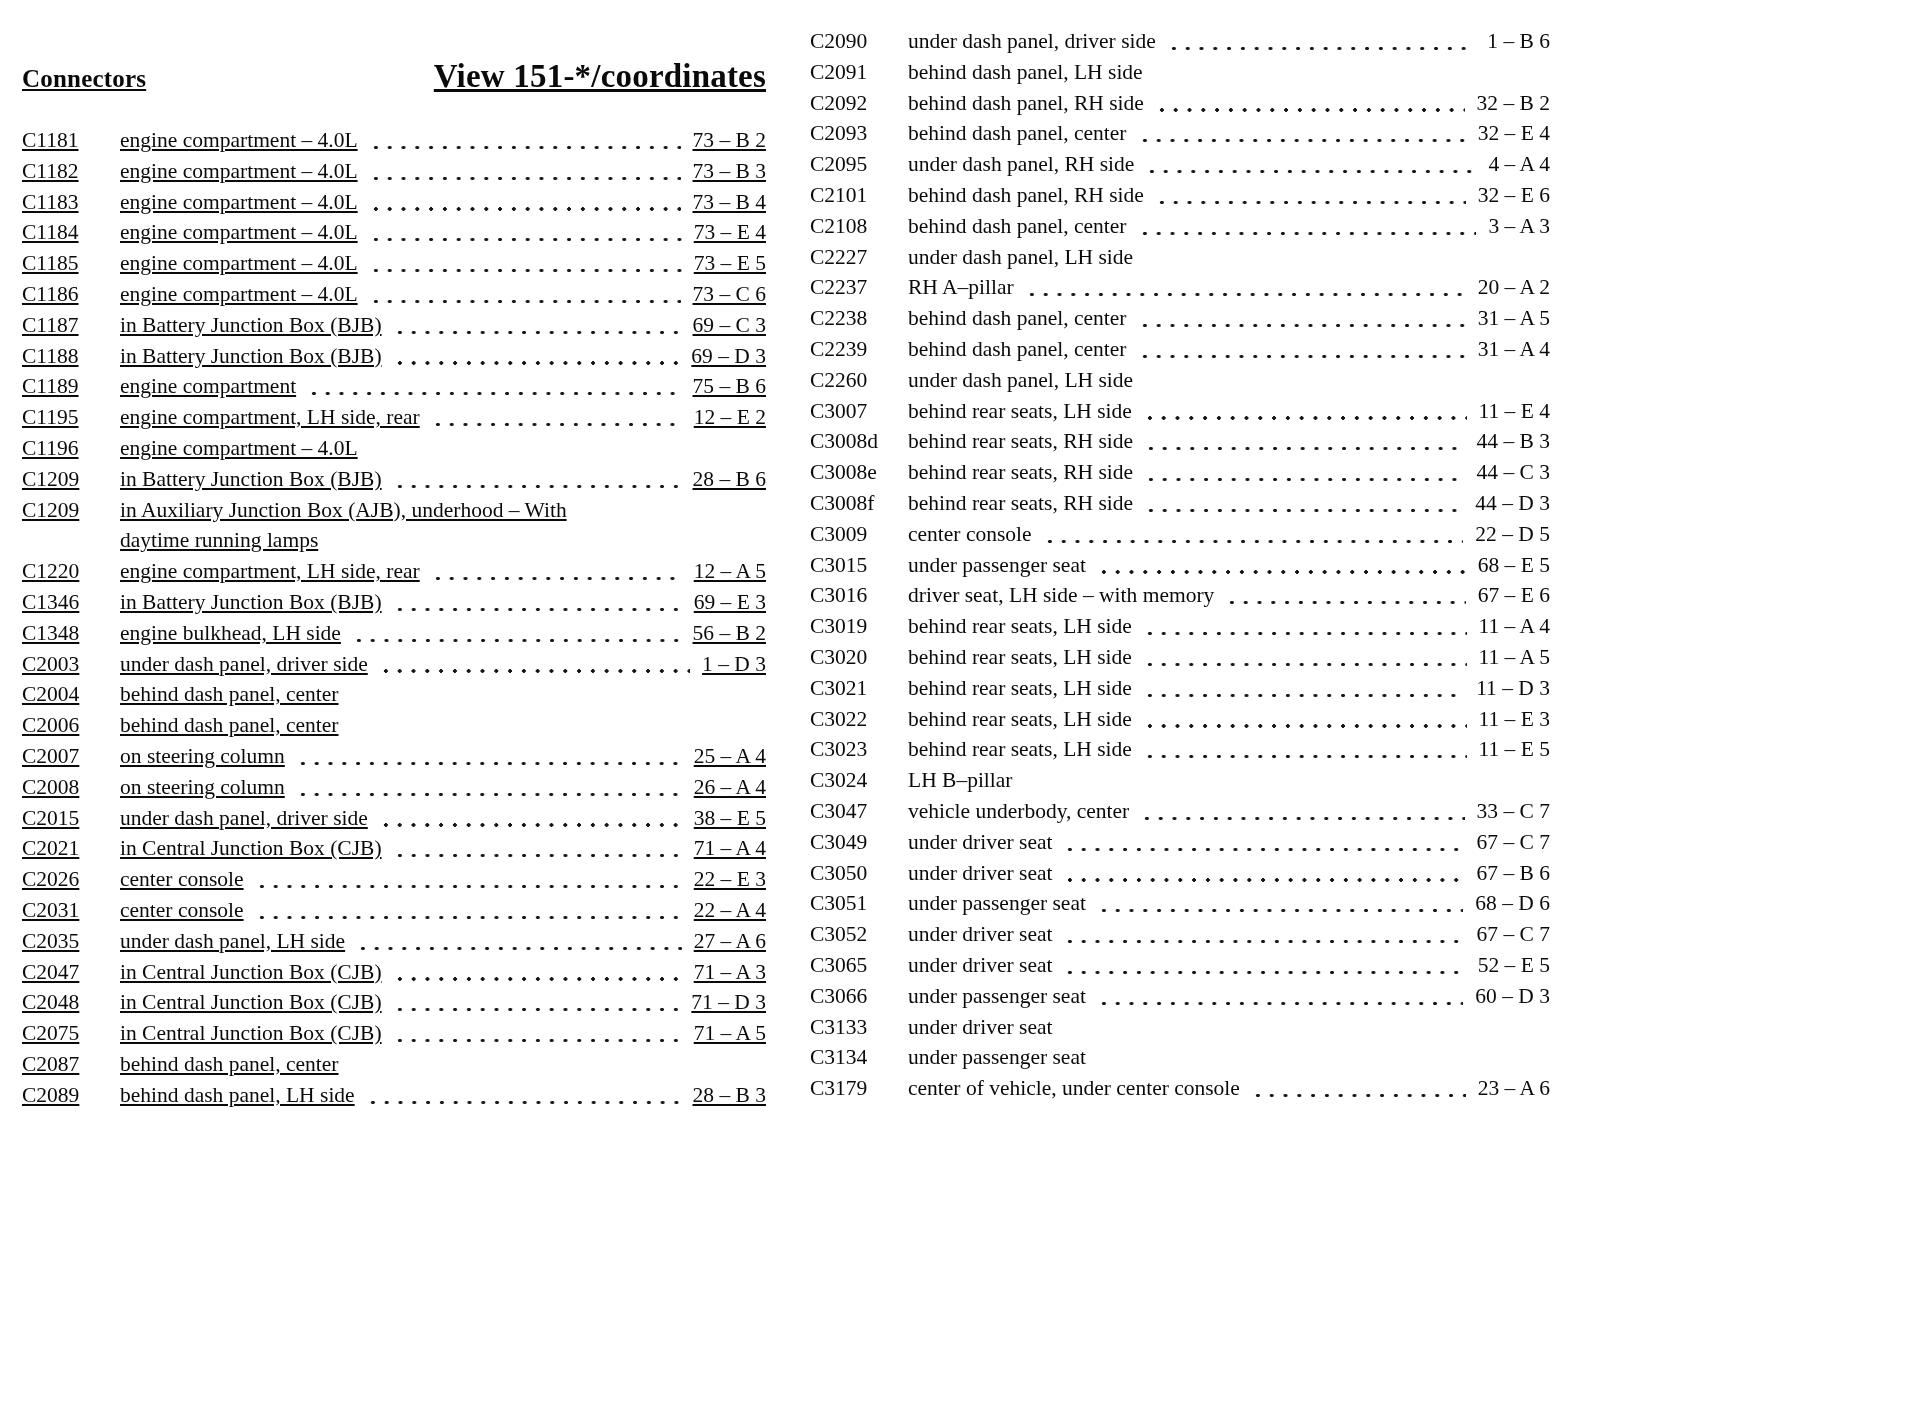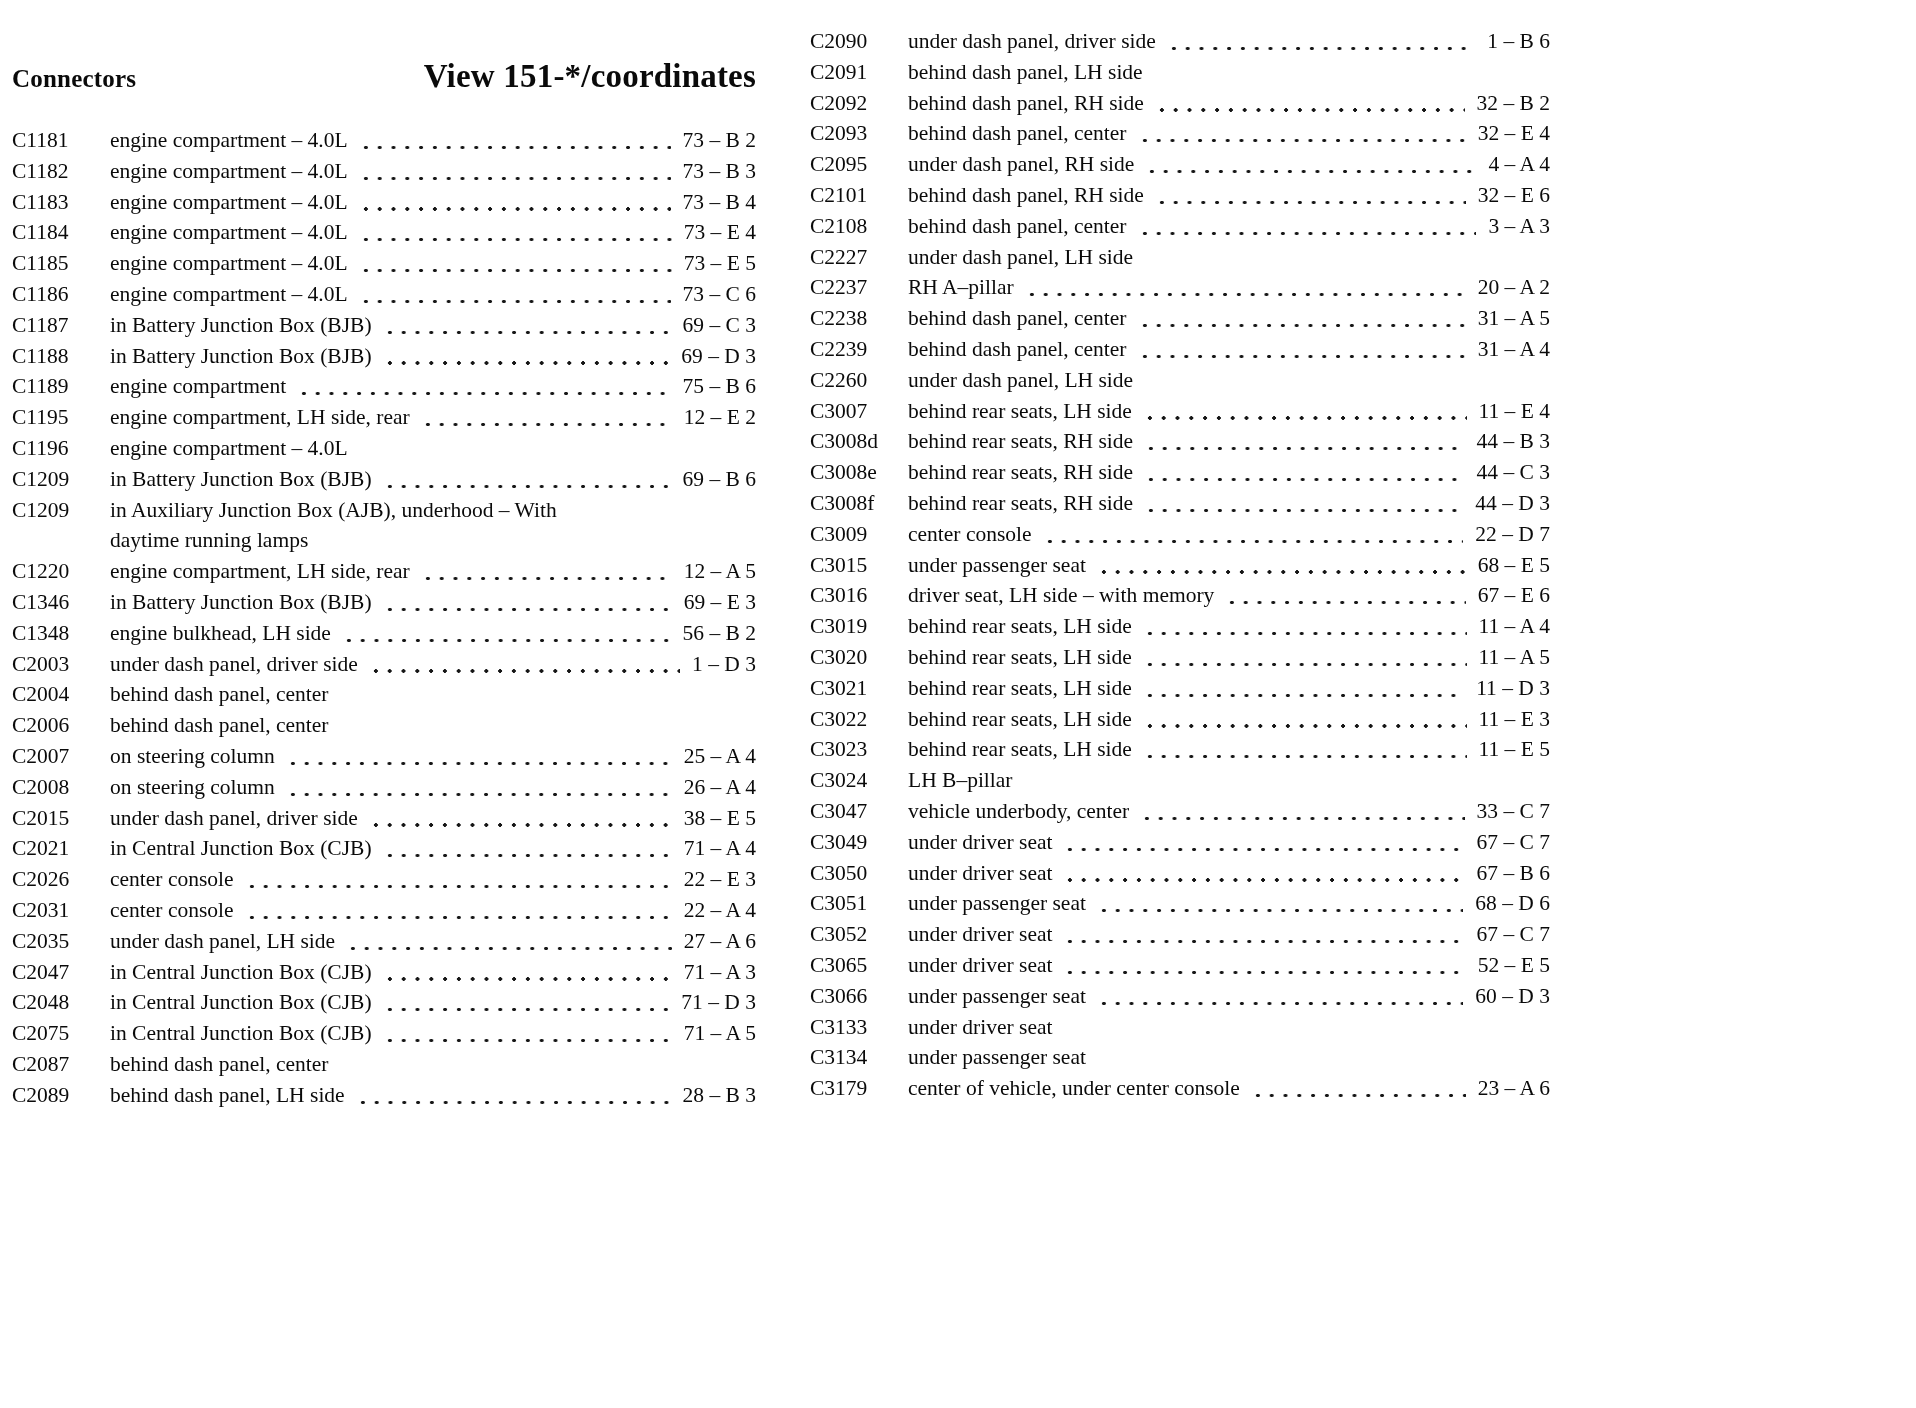--- a/index.html
+++ b/index.html
@@ -13,21 +13,21 @@
   }
   .page {
     position: relative;
     width: 1916px;
     height: 1408px;
   }
   .col {
     position: absolute;
     display: block;
   }
-  .col-left  { left: 12px;  top: 58px; width: 744px; }
+  .col-left  { left: 22px;  top: 58px; width: 744px; text-decoration: underline; }
   .col-right { left: 810px; top: 26px; width: 740px; }
 
   .header-row {
     display: flex;
     justify-content: space-between;
     align-items: baseline;
     height: 38px;
   }
   .h-connectors {
     font-size: 25px;
@@ -152,21 +152,21 @@
           <span class="coord">12 – E 2</span>
         </div>
         <div class="row">
           <span class="cid">C1196</span>
           <span class="desc">engine compartment – 4.0L</span>
         </div>
         <div class="row">
           <span class="cid">C1209</span>
           <span class="desc">in Battery Junction Box (BJB)</span>
           <span class="dots"></span>
-          <span class="coord">69 – B 6</span>
+          <span class="coord">28 – B 6</span>
         </div>
         <div class="row">
           <span class="cid">C1209</span>
           <span class="desc">in Auxiliary Junction Box (AJB), underhood – With
 daytime running lamps</span>
         </div>
         <div class="row">
           <span class="cid">C1220</span>
           <span class="desc">engine compartment, LH side, rear</span>
           <span class="dots"></span>
@@ -360,21 +360,21 @@
         <div class="row">
           <span class="cid">C3008f</span>
           <span class="desc">behind rear seats, RH side</span>
           <span class="dots"></span>
           <span class="coord">44 – D 3</span>
         </div>
         <div class="row">
           <span class="cid">C3009</span>
           <span class="desc">center console</span>
           <span class="dots"></span>
-          <span class="coord">22 – D 7</span>
+          <span class="coord">22 – D 5</span>
         </div>
         <div class="row">
           <span class="cid">C3015</span>
           <span class="desc">under passenger seat</span>
           <span class="dots"></span>
           <span class="coord">68 – E 5</span>
         </div>
         <div class="row">
           <span class="cid">C3016</span>
           <span class="desc">driver seat, LH side – with memory</span>

